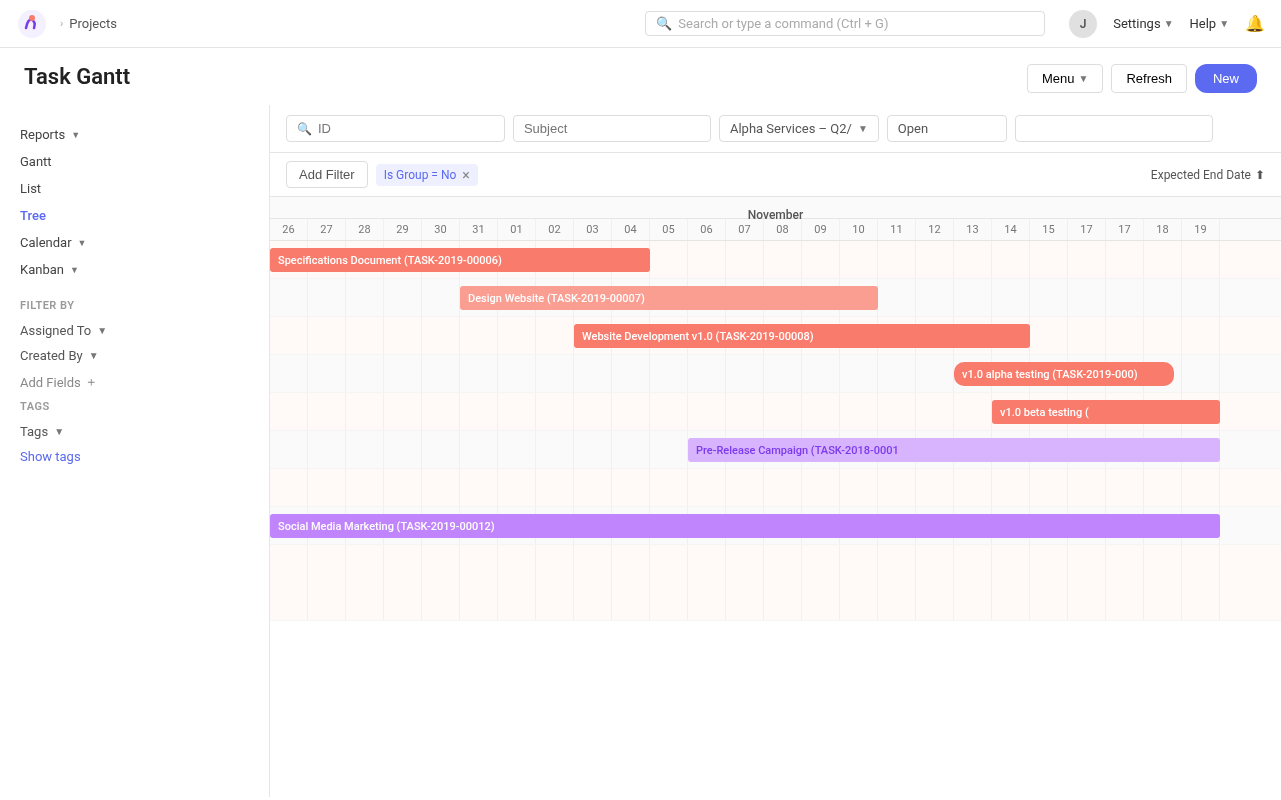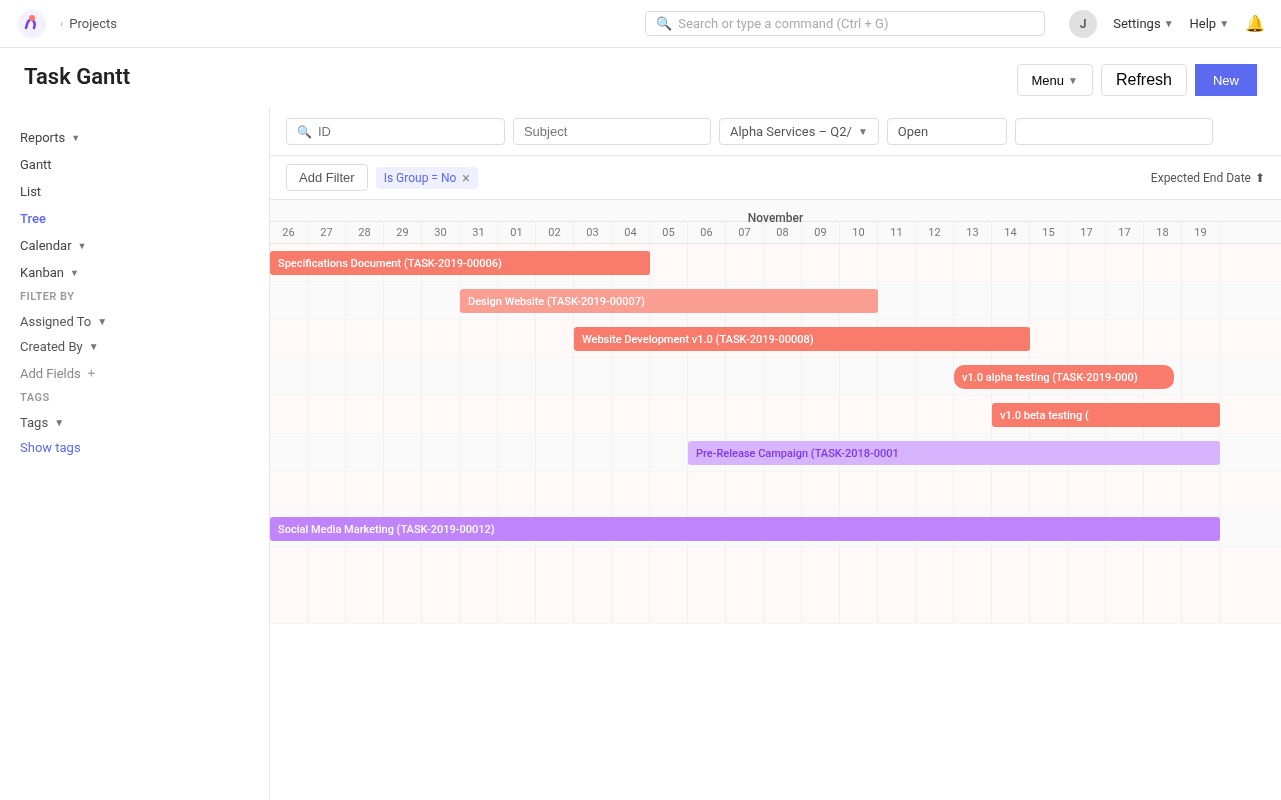--- a/index.html
+++ b/index.html
@@ -35,43 +35,43 @@
       padding: 16px 24px 12px 24px;
     }
     .page-title { font-size: 22px; font-weight: 600; color: #222; }
     .page-actions { display: flex; gap: 8px; }
     .btn-menu {
       border: 1px solid #ddd; background: #fff; border-radius: 4px;
       padding: 6px 14px; cursor: pointer; font-size: 13px; display: flex; align-items: center; gap: 4px;
     }
     .btn-refresh {
       border: 1px solid #ddd; background: #fff; border-radius: 4px;
-      padding: 6px 14px; cursor: pointer; font-size: 16px;
+      padding: 6px 14px; cursor: pointer; font-size: 13px;
     }
     .btn-new {
-      background: #5b6af0; color: #fff; border: none; border-radius: 0;
+      background: #5b6af0; color: #fff; border: none; border-radius: 12px;
       padding: 6px 18px; cursor: pointer; font-size: 13px; font-weight: 500;
     }
 
     
     .main-layout { display: flex; height: calc(100vh - 108px); }
 
     
     .sidebar {
       width: 270px; flex-shrink: 0; border-right: 1px solid #e5e5e5;
       padding: 16px 0; overflow-y: auto;
     }
     .sidebar-item {
       padding: 6px 20px; cursor: pointer; display: flex; align-items: center; gap: 6px;
       color: #444; font-size: 13px;
     }
     .sidebar-item.active { color: #5b6af0; font-weight: 500; }
     .sidebar-item .dropdown-arrow { font-size: 9px; }
 
-    .sidebar-section { margin-top: 0; }
+    .sidebar-section { margin-top: 12px; }
     .sidebar-section-label {
       padding: 4px 20px 6px; font-size: 11px; font-weight: 600;
       color: #999; text-transform: uppercase; letter-spacing: 0.5px;
     }
     .sidebar-filter-item {
       padding: 5px 20px; cursor: pointer; display: flex; align-items: center; gap: 6px;
       color: #555; font-size: 13px;
     }
     .add-fields { color: #888; display: flex; align-items: center; gap: 4px; }
     .tags-section { margin-top: 0; }

